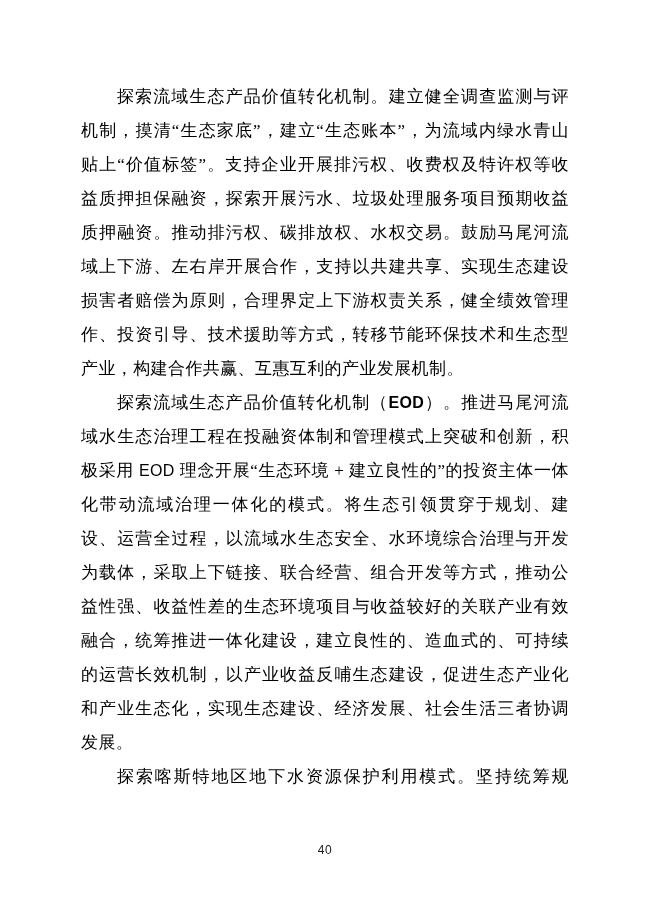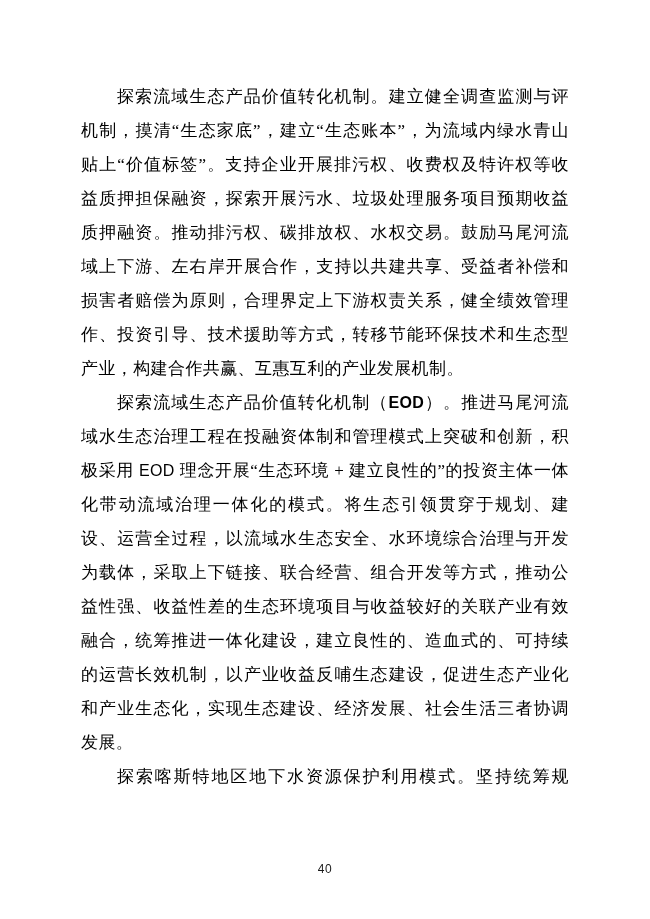--- a/index.html
+++ b/index.html
@@ -57,34 +57,33 @@
   .page-number {
     position: absolute;
     left: 0;
     top: 843px;
     width: 100%;
     text-align: center;
     font-family: "Liberation Sans", sans-serif;
     font-size: 12px;
     color: #1a1a1a;
     letter-spacing: 0.5px;
-    margin-top: 19px;
   }
 </style>
 </head>
 <body>
 
 <div class="page">
   <div class="content">
       <div class="line indent"><span class="seg-bold">探索流域生态产品价值转化机制。</span><span class="seg-normal">建立健全调查监测与评估</span></div>
       <div class="line"><span class="seg-normal">机制，摸清“生态家底”，建立“生态账本”，为流域内绿水青山</span></div>
       <div class="line"><span class="seg-normal">贴上“价值标签”。支持企业开展排污权、收费权及特许权等收</span></div>
       <div class="line"><span class="seg-normal">益质押担保融资，探索开展污水、垃圾处理服务项目预期收益</span></div>
       <div class="line"><span class="seg-normal">质押融资。推动排污权、碳排放权、水权交易。鼓励马尾河流</span></div>
-      <div class="line"><span class="seg-normal">域上下游、左右岸开展合作，支持以共建共享、受益者补偿和</span></div>
+      <div class="line"><span class="seg-normal">域上下游、左右岸开展合作，支持以共建共享、实现生态建设</span></div>
       <div class="line"><span class="seg-normal">损害者赔偿为原则，合理界定上下游权责关系，健全绩效管理</span></div>
       <div class="line"><span class="seg-normal">作、投资引导、技术援助等方式，转移节能环保技术和生态型</span></div>
       <div class="line end"><span class="seg-normal">产业，构建合作共赢、互惠互利的产业发展机制。</span></div>
       <div class="line indent"><span class="seg-bold">探索流域生态产品价值转化机制（</span><span class="seg-bold-latin">EOD</span><span class="seg-bold">）。</span><span class="seg-normal">推进马尾河流</span></div>
       <div class="line"><span class="seg-normal">域水生态治理工程在投融资体制和管理模式上突破和创新，积</span></div>
       <div class="line"><span class="seg-normal">极采用 </span><span class="seg-latin">EOD</span><span class="seg-normal"> 理念开展“生态环境 + 建立良性的”的投资主体一体</span></div>
       <div class="line"><span class="seg-normal">化带动流域治理一体化的模式。将生态引领贯穿于规划、建</span></div>
       <div class="line"><span class="seg-normal">设、运营全过程，以流域水生态安全、水环境综合治理与开发</span></div>
       <div class="line"><span class="seg-normal">为载体，采取上下链接、联合经营、组合开发等方式，推动公</span></div>
       <div class="line"><span class="seg-normal">益性强、收益性差的生态环境项目与收益较好的关联产业有效</span></div>

